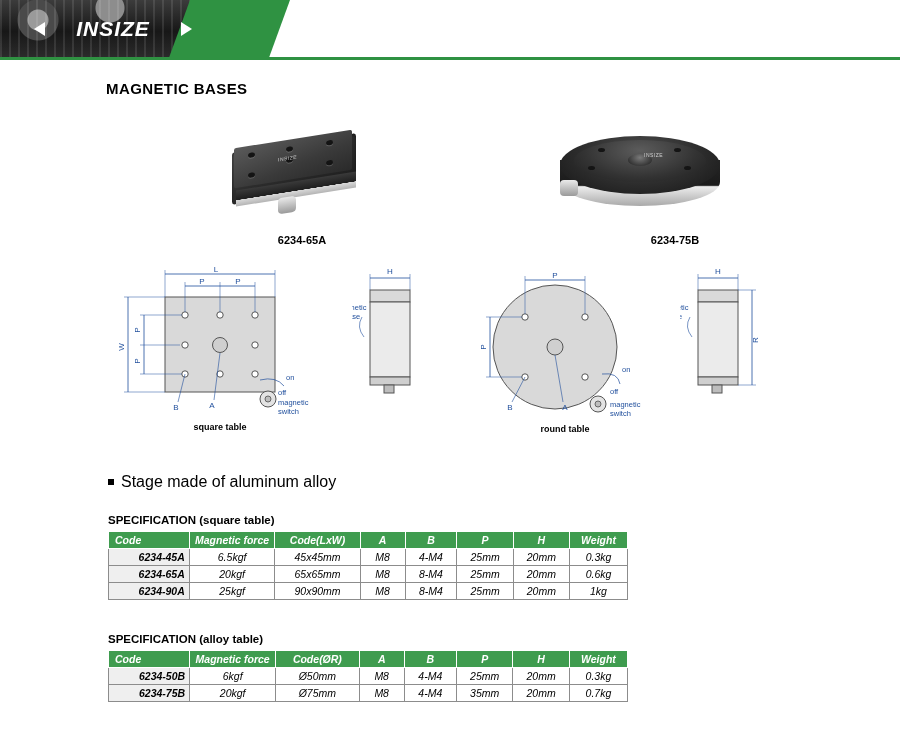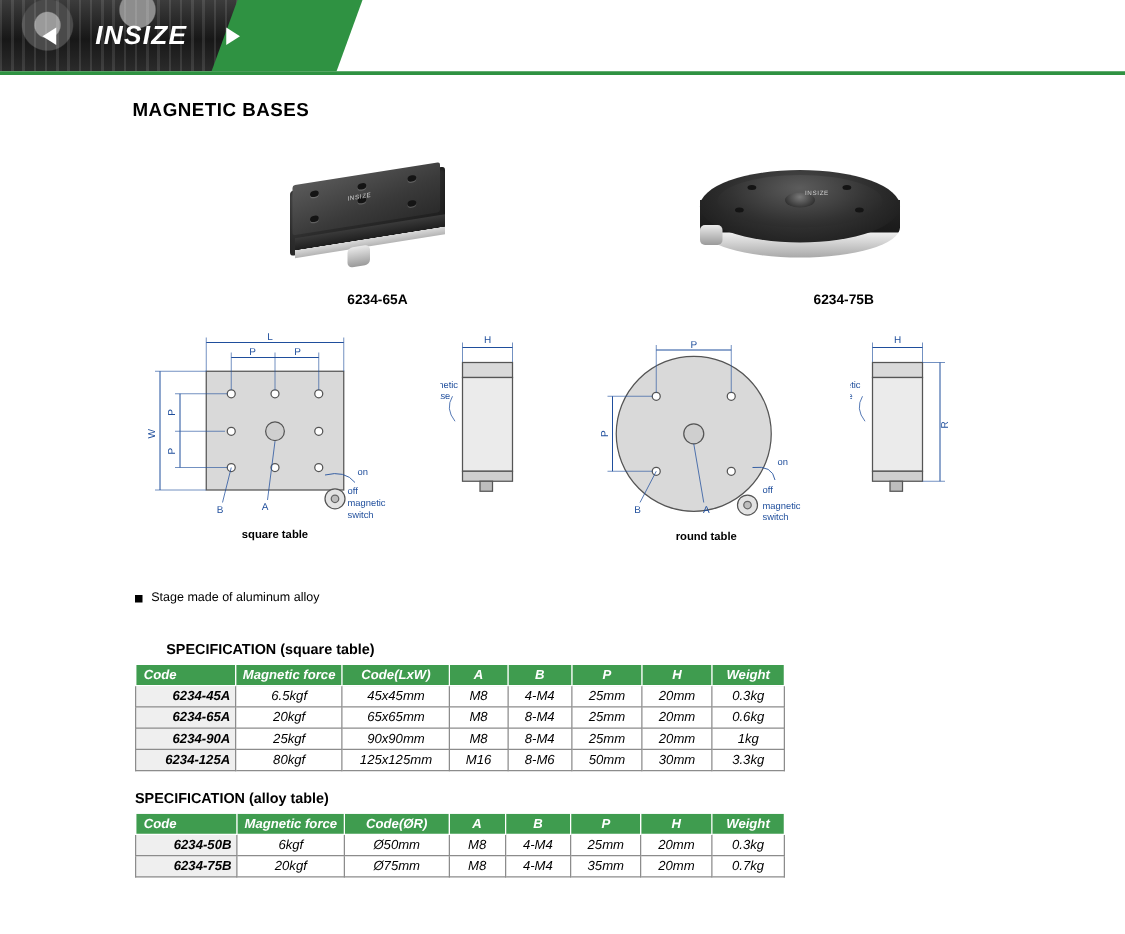--- a/index.html
+++ b/index.html
@@ -115,21 +115,21 @@
   .photo-caption{
     position:absolute;text-align:center;font-size:11px;font-weight:bold;width:160px;
   }
   
   .draw{position:absolute;}
   .dim-text{font-size:8px;fill:#1f4e9c;font-family:"Liberation Sans", sans-serif;}
   .note-text{font-size:7.5px;fill:#1f4e9c;font-family:"Liberation Sans", sans-serif;}
   .cap-text{font-size:9px;font-weight:bold;fill:#000;font-family:"Liberation Sans", sans-serif;}
   
   .bullet-note{
-    position:absolute;left:108px;top:473px;font-size:10px;
+    position:absolute;left:108px;top:473px;font-size:16px;
     display:flex;align-items:center;gap:7px;
   }
   .bullet-sq{width:6px;height:6px;background:#000;display:inline-block;}
   
   .spec-head{
     position:absolute;font-size:11.5px;font-weight:bold;
   }
   table.spec{
     position:absolute;border-collapse:collapse;font-size:10.5px;font-style:italic;
   }
@@ -314,21 +314,21 @@
   <path d="M10 55 q-6 10 2 20" fill="none" stroke="#1f4e9c" stroke-width="0.6"></path>
   <text class="note-text" x="-22" y="48">magnetic</text>
   <text class="note-text" x="-14" y="57">base</text>
 </svg>
 
 <div class="bullet-note">
   <span class="bullet-sq"></span>
   <span>Stage made of aluminum alloy</span>
 </div>
 
-<div class="spec-head" style="left:108px;top:514px;margin-left:25px;">
+<div class="spec-head" style="left:108px;top:514px;">
   <span>SPECIFICATION</span>
   <span>(square table)</span>
 </div>
 <table class="spec" style="left:108px;top:531px;width:520px;">
   <thead>
     <tr>
       <th class="code-col" style="width:88px;">Code</th>
       <th style="width:90px;">Magnetic force</th>
       <th style="width:85px;">Code(LxW)</th>
       <th style="width:45px;">A</th>
@@ -362,30 +362,20 @@
     <tr>
       <td class="code-col">6234-90A</td>
       <td>25kgf</td>
       <td>90x90mm</td>
       <td>M8</td>
       <td>8-M4</td>
       <td>25mm</td>
       <td>20mm</td>
       <td>1kg</td>
     </tr>
-    <tr>
-      <td class="code-col">6234-125A</td>
-      <td>80kgf</td>
-      <td>125x125mm</td>
-      <td>M16</td>
-      <td>8-M6</td>
-      <td>50mm</td>
-      <td>30mm</td>
-      <td>3.3kg</td>
-    </tr>
   </tbody>
 </table>
 
 <div class="spec-head" style="left:108px;top:633px;">
   <span>SPECIFICATION</span>
   <span>(alloy table)</span>
 </div>
 <table class="spec" style="left:108px;top:650px;width:520px;">
   <thead>
     <tr>

